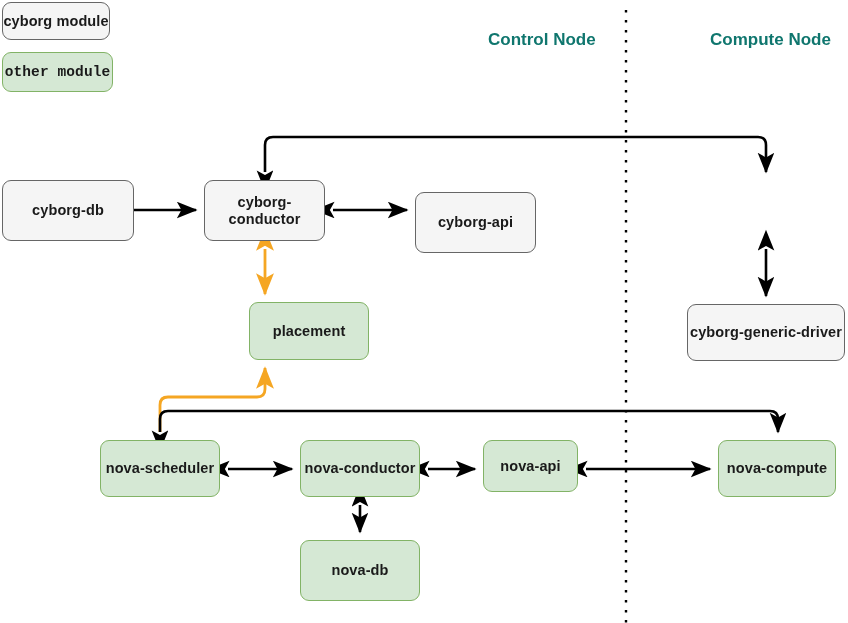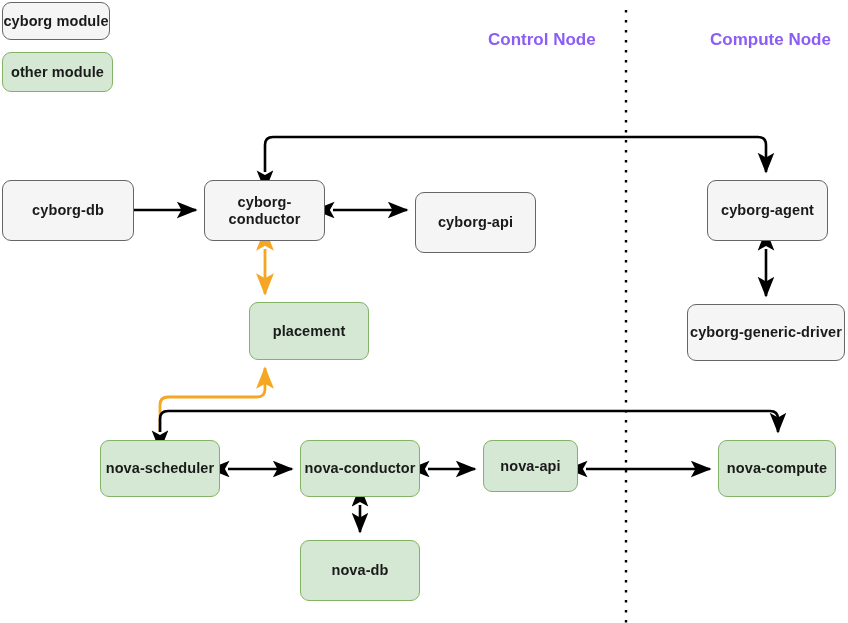--- a/index.html
+++ b/index.html
@@ -48,21 +48,21 @@
     align-items: center;
     justify-content: center;
     font-size: 14.5px;
     font-weight: 700;
     color: #1a1a1a;
   }
   .node-label {
     position: absolute;
     font-size: 17px;
     font-weight: 700;
-    color: #8b5cf6;
+    color: #0f766e;
     white-space: nowrap;
   }
   #svg-layer {
     position: absolute;
     left: 0;
     top: 0;
     width: 848px;
     height: 623px;
     pointer-events: none;
   }
@@ -109,42 +109,39 @@
     <line x1="428" y1="469" x2="475" y2="469" stroke="#000000" stroke-width="2.6" marker-start="url(#arrow-black-start)" marker-end="url(#arrow-black)"></line>
 
     <line x1="586" y1="469" x2="710" y2="469" stroke="#000000" stroke-width="2.6" marker-start="url(#arrow-black-start)" marker-end="url(#arrow-black)"></line>
 
     <line x1="360" y1="505" x2="360" y2="532" stroke="#000000" stroke-width="2.6" marker-start="url(#arrow-black-start)" marker-end="url(#arrow-black)"></line>
   </svg>
 
   <div class="legend-box node cyborg" style="left:2px; top:2px; width:108px; height:38px;">
     <span>cyborg module</span>
   </div>
-  <div class="legend-box node other" style="left:2px; top:52px; width:111px; height:40px;">
+  <div class="legend-box node other" style="left:2px; top:52px; width:111px; height:40px;font-family:Liberation Mono, monospace;">
     <span>other module</span>
   </div>
 
   <div class="node-label" style="left:488px; top:30px;">Control Node</div>
   <div class="node-label" style="left:710px; top:30px;">Compute Node</div>
 
   <div class="node cyborg" style="left:2px; top:180px; width:132px; height:61px;">
     <span>cyborg-db</span>
   </div>
 
   <div class="node cyborg" style="left:204px; top:180px; width:121px; height:61px;">
     <span>cyborg-conductor</span>
   </div>
 
   <div class="node cyborg" style="left:415px; top:180px; width:121px; height:61px;margin-top:12px;">
     <span>cyborg-api</span>
   </div>
 
-  <div class="node cyborg" style="left:707px; top:180px; width:121px; height:61px;">
-    <span>cyborg-agent</span>
-  </div>
 
   <div class="node cyborg" style="left:687px; top:304px; width:158px; height:57px;justify-content:center;">
     <span>cyborg-generic-driver</span>
   </div>
 
   <div class="node other" style="left:205px; top:302px; width:120px; height:58px;margin-left:44px;">
     <span>placement</span>
   </div>
 
   <div class="node other" style="left:100px; top:440px; width:120px; height:57px;">

